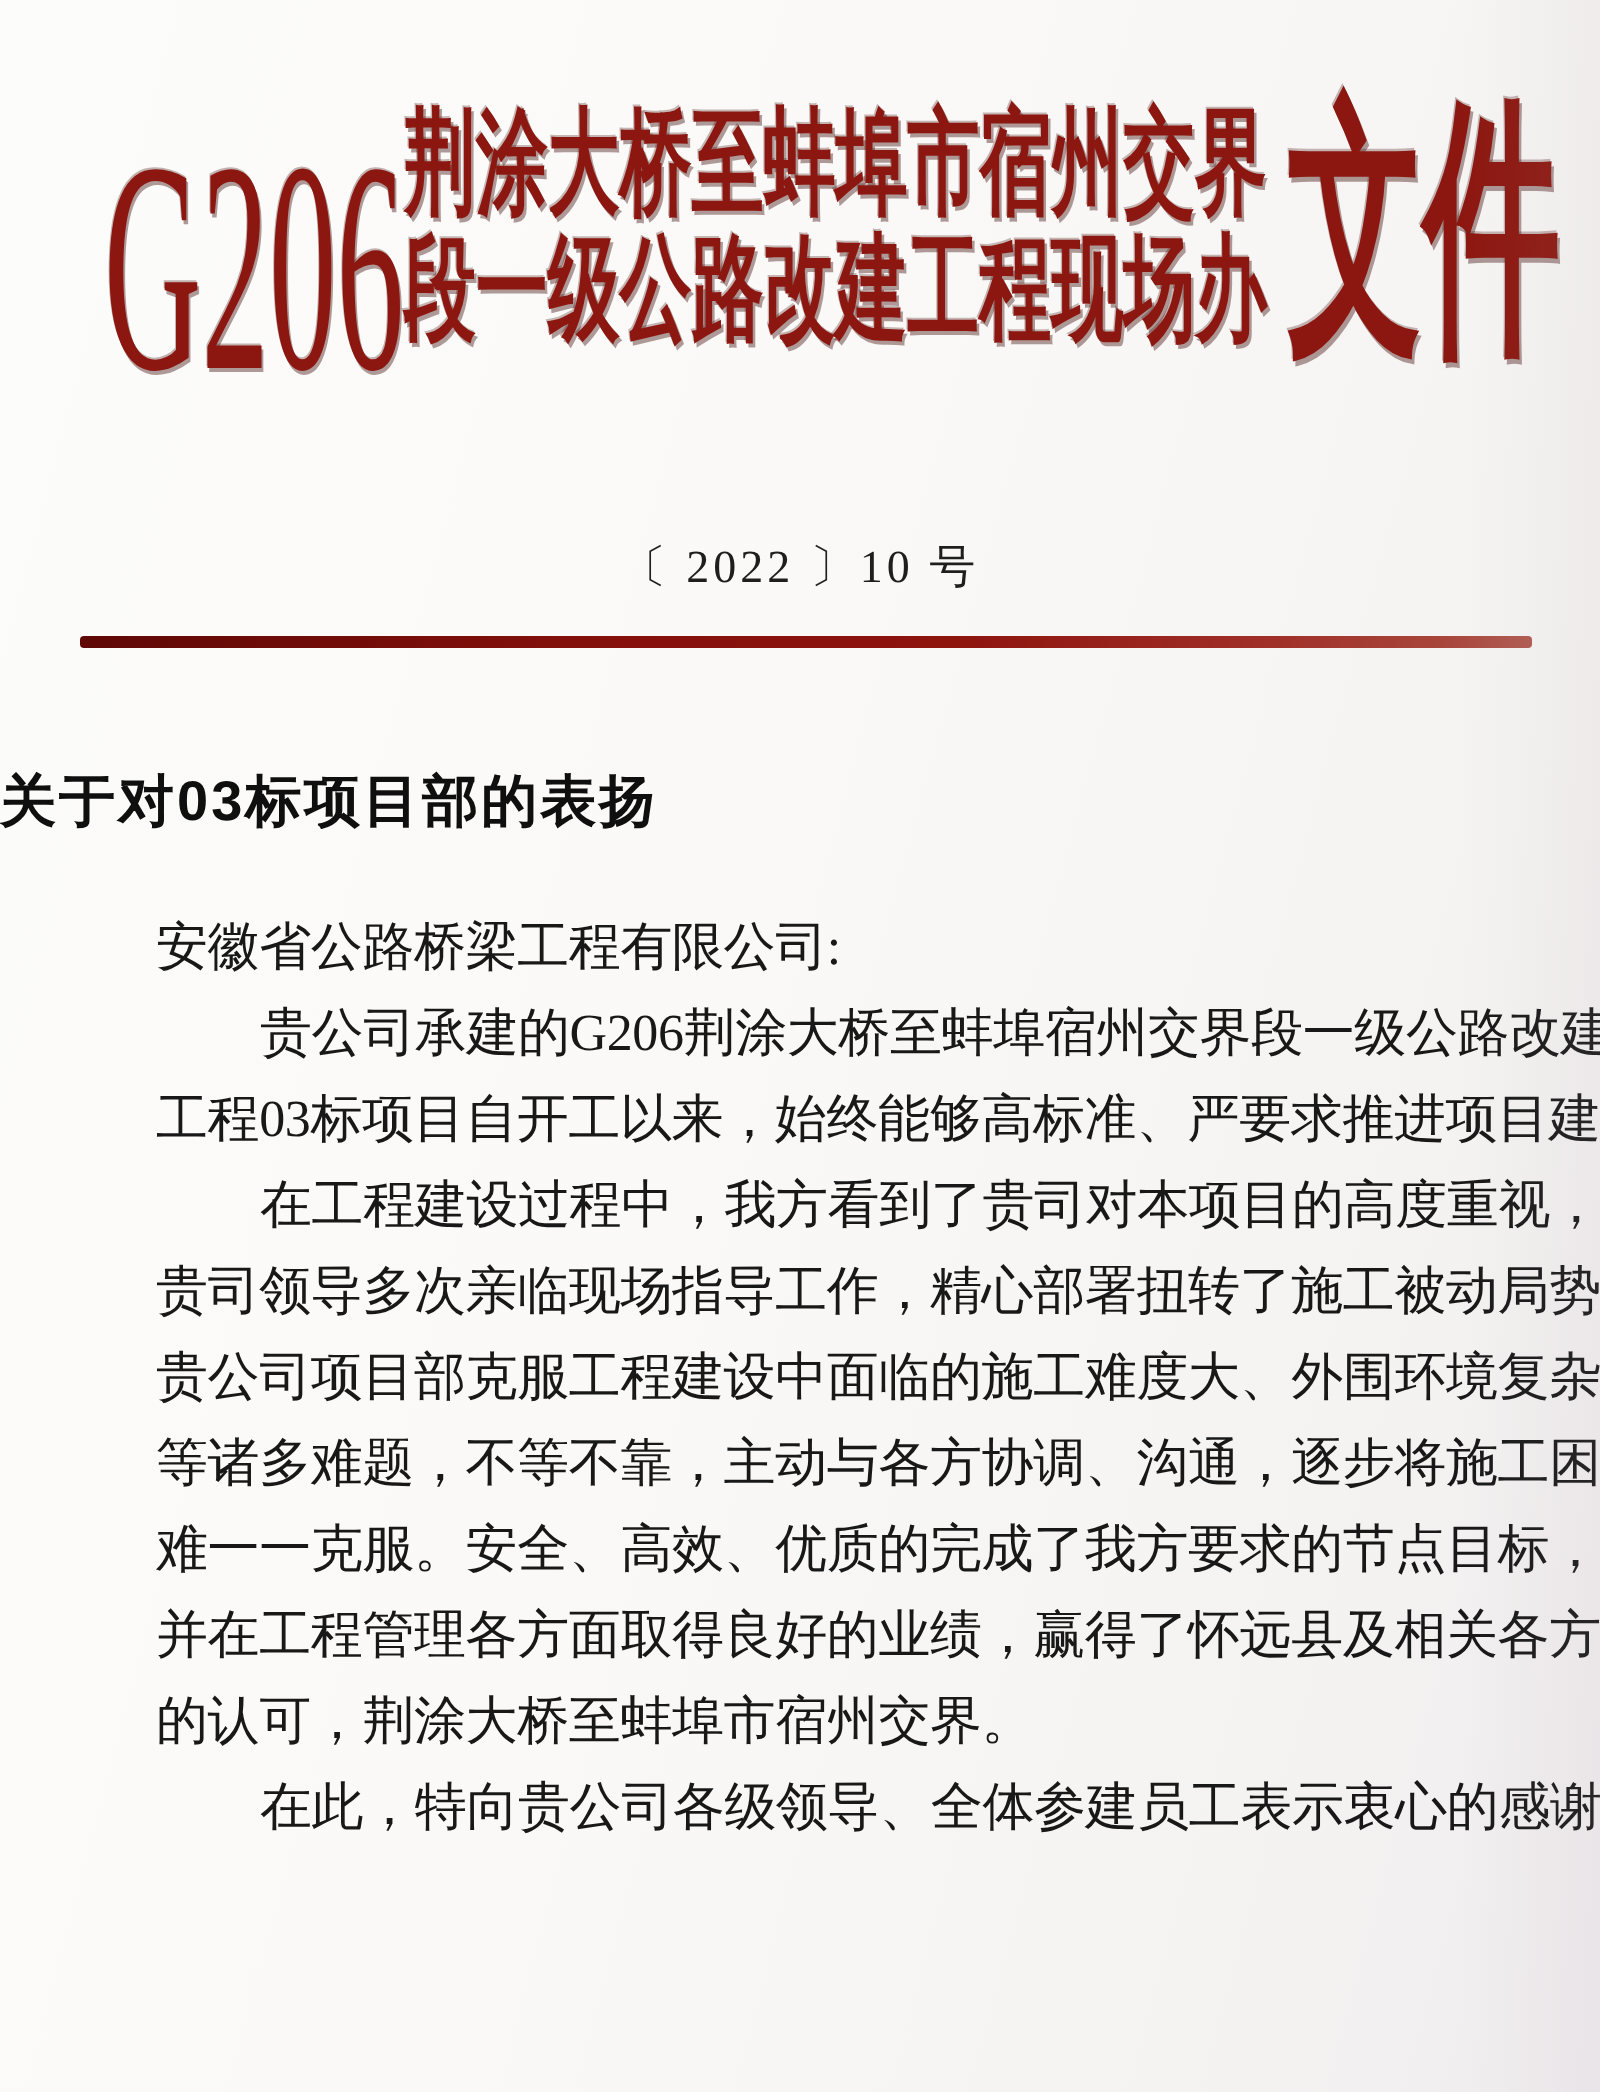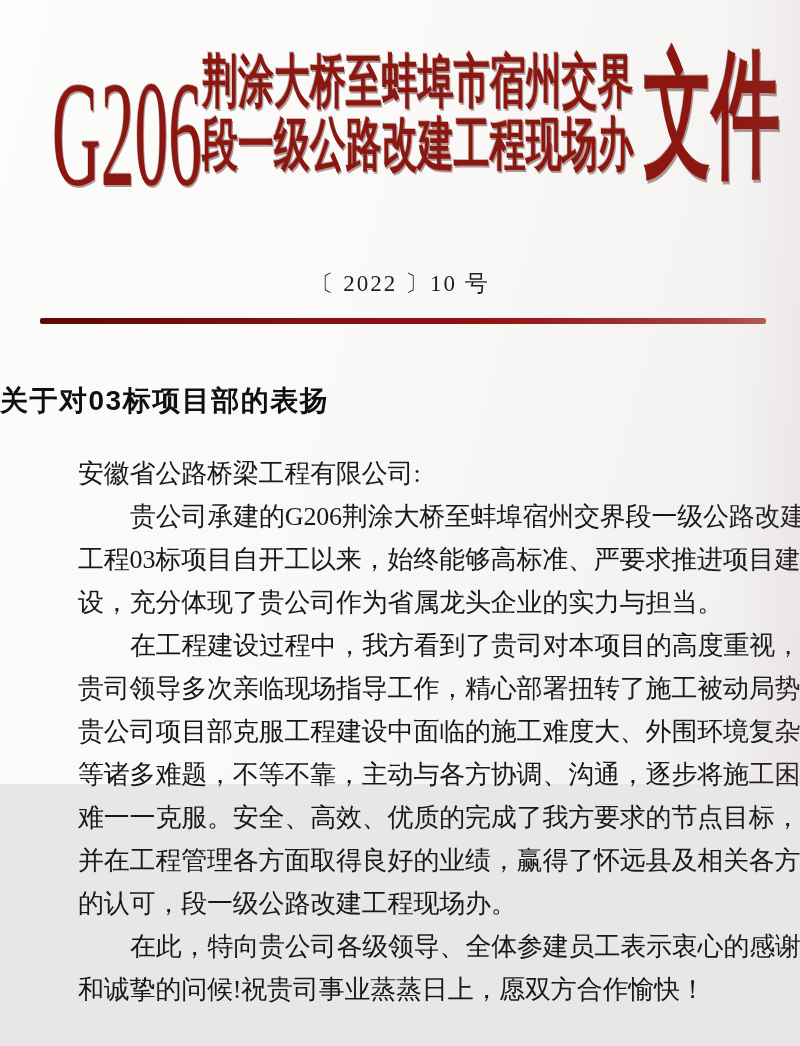--- a/index.html
+++ b/index.html
@@ -2,21 +2,21 @@
 <html><head>
 <meta charset="utf-8">
 <style>
   html,body{margin:0;padding:0;}
   body{
     width:800px;height:1046px;overflow:hidden;
     font-family:"Liberation Serif","DejaVu Serif",serif;
     background:#e9e7e6;
   }
   .page{
-    position:relative;width:800px;height:784px;
+    position:relative;width:800px;height:1046px;
     background:linear-gradient(105deg,#fcfcfa 0%,#faf9f7 45%,#f5f3f2 80%,#efecee 100%);
     color:#1b1b1b;
   }
   .page::after{ 
     content:"";position:absolute;top:0;right:0;width:70px;height:100%;
     background:linear-gradient(to right,rgba(180,160,165,0) 0%,rgba(180,160,170,0.10) 100%);
     pointer-events:none;
   }
 
   
@@ -93,25 +93,23 @@
   <div class="doc-number">〔 2022 〕10 号</div>
 
   <div class="red-rule"></div>
 
   <h1 class="doc-title">关于对03标项目部的表扬</h1>
 
   <main class="body-text">
       <p>安徽省公路桥梁工程有限公司:</p>
       <p class="indent">贵公司承建的G206荆涂大桥至蚌埠宿州交界段一级公路改建</p>
       <p>工程03标项目自开工以来，始终能够高标准、严要求推进项目建</p>
-      <p>设，充分体现了贵公司作为省属龙头企业的实力与担当。</p>
       <p class="indent">在工程建设过程中，我方看到了贵司对本项目的高度重视，</p>
       <p>贵司领导多次亲临现场指导工作，精心部署扭转了施工被动局势。</p>
       <p>贵公司项目部克服工程建设中面临的施工难度大、外围环境复杂</p>
       <p>等诸多难题，不等不靠，主动与各方协调、沟通，逐步将施工困</p>
       <p>难一一克服。安全、高效、优质的完成了我方要求的节点目标，</p>
       <p>并在工程管理各方面取得良好的业绩，赢得了怀远县及相关各方</p>
-      <p>的认可，段一级公路改建工程现场办。</p>
+      <p>的认可，荆涂大桥至蚌埠市宿州交界。</p>
       <p class="indent">在此，特向贵公司各级领导、全体参建员工表示衷心的感谢</p>
-      <p>和诚挚的问候!祝贵司事业蒸蒸日上，愿双方合作愉快！</p>
     </main>
 
 </div>
 
 </body></html>

